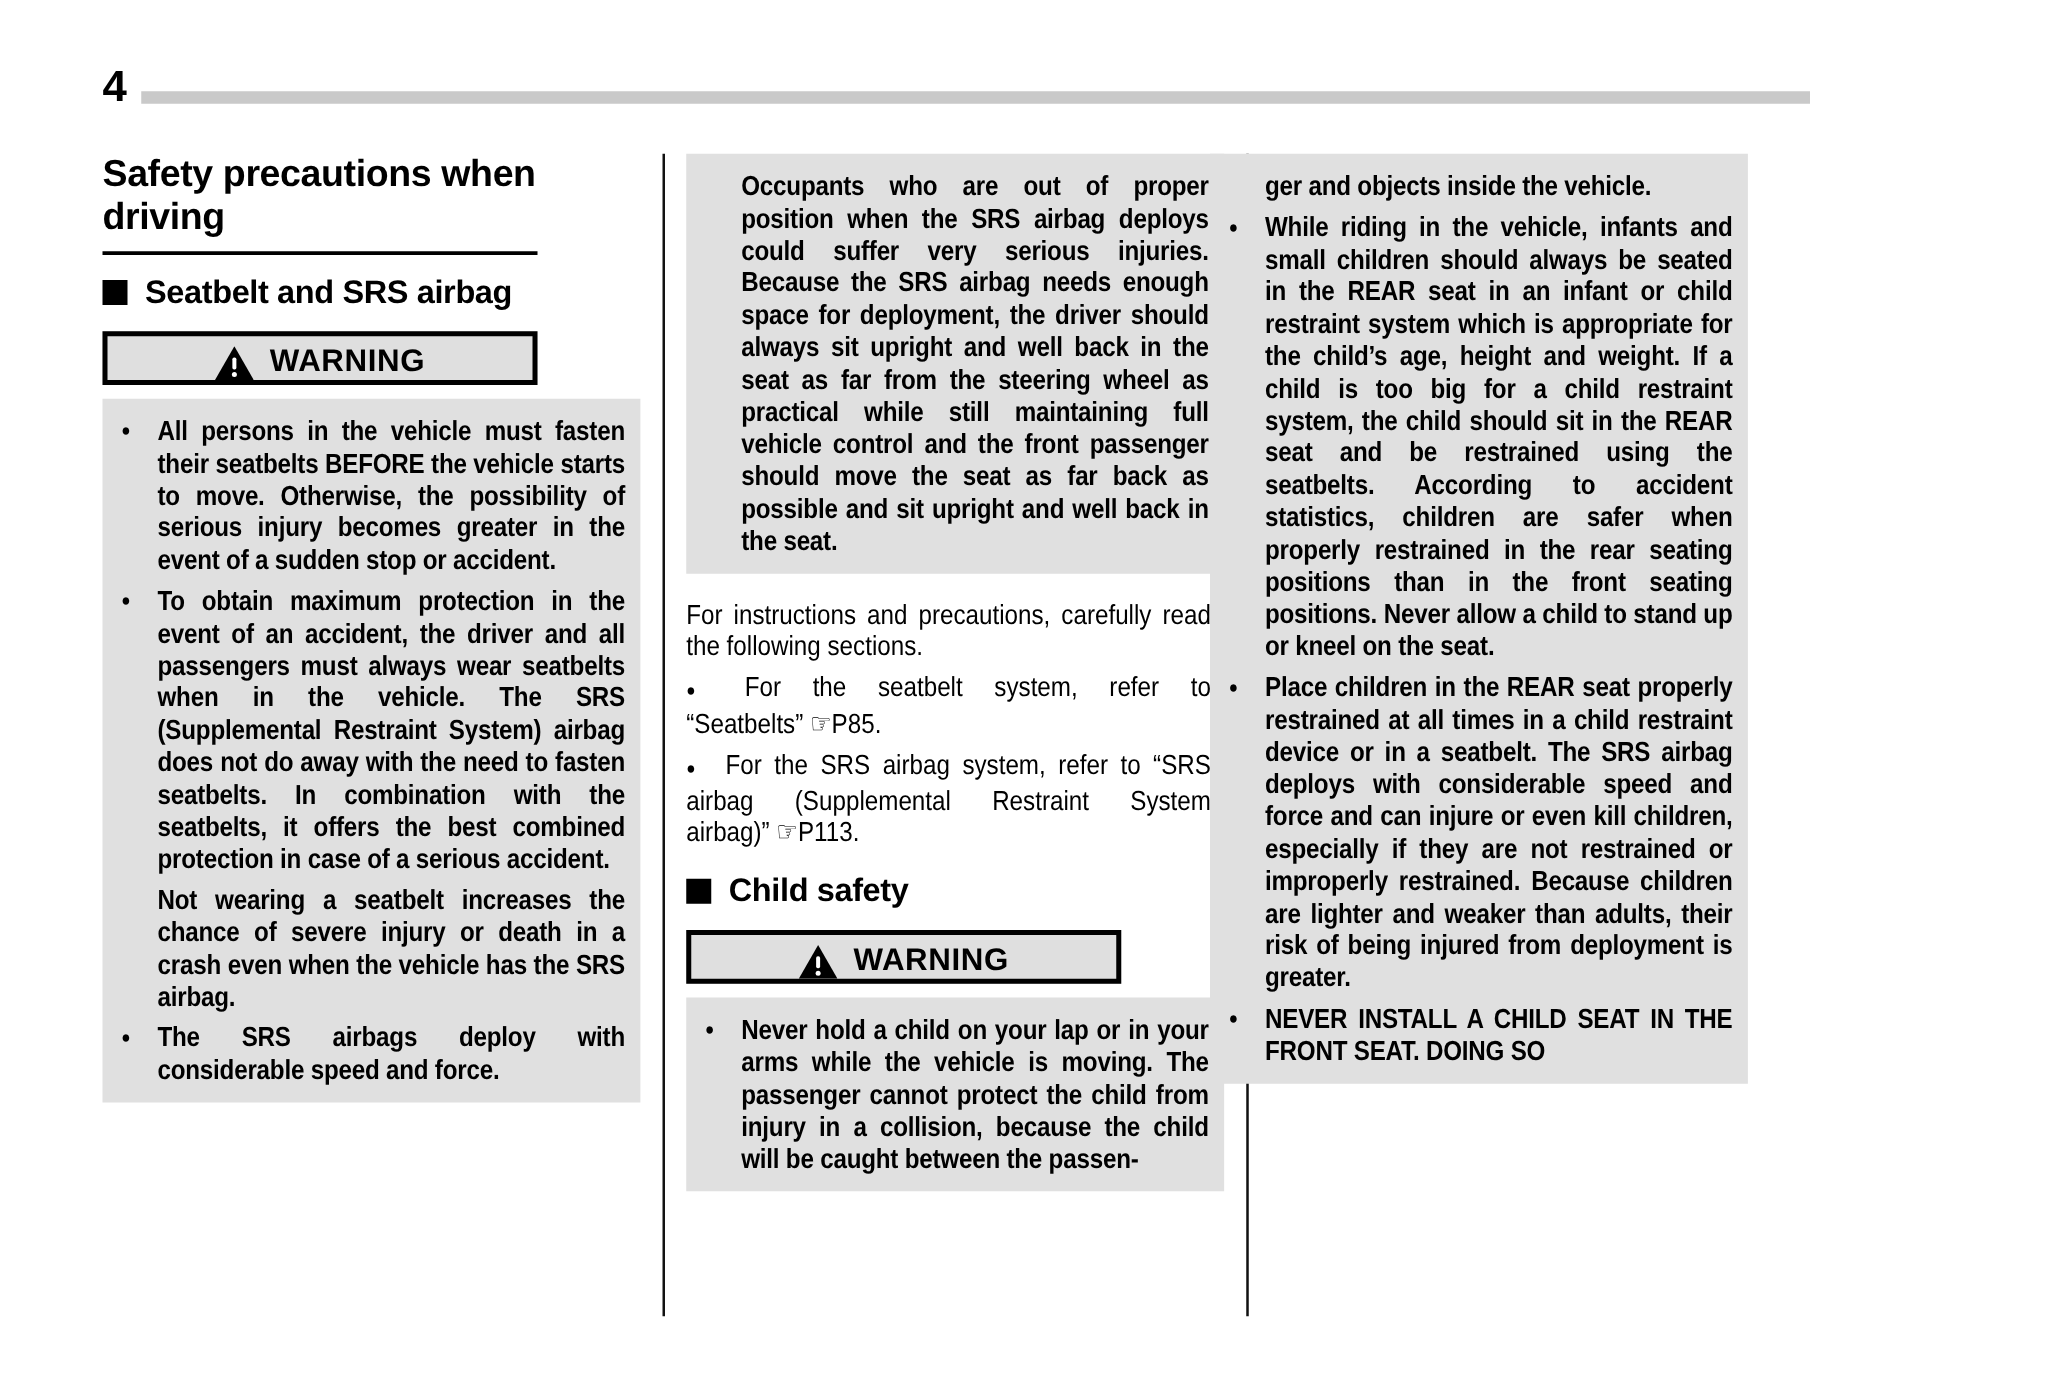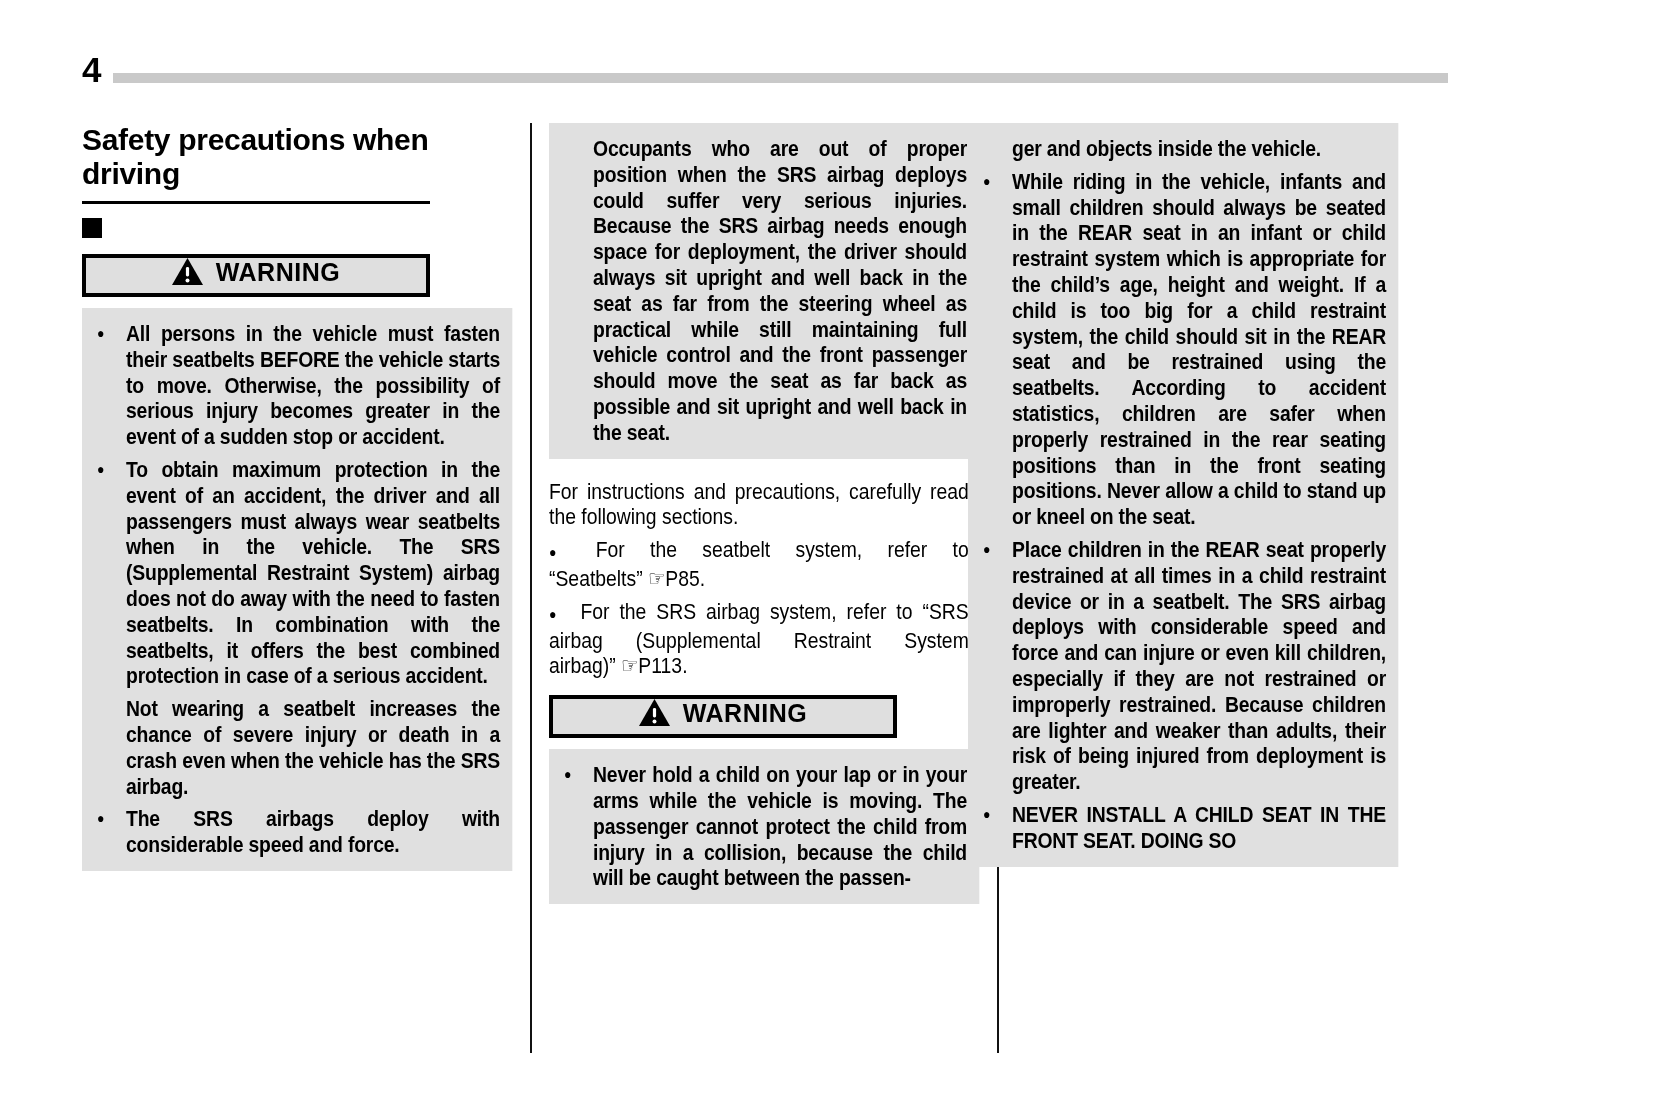--- a/index.html
+++ b/index.html
@@ -19,21 +19,21 @@
   .divider2 { left:997px; }
 
   .page-title { font-size:30px; font-weight:bold; line-height:34px; letter-spacing:-0.3px; }
   .title-rule { height:3px; background:#000; margin-top:10px; }
 
   .section-heading { display:flex; align-items:center; gap:14px; margin-top:14px; }
   .sq { width:20px; height:20px; background:#000; flex:0 0 20px; }
   .section-heading .lbl { font-size:26px; font-weight:bold; letter-spacing:-0.3px; }
 
   .warnbox { margin-top:16px; height:43px; border:4px solid #000; background:#dfdfdf;
-             display:flex; align-items:flex-start; justify-content:center; gap:13px; }
+             display:flex; align-items:flex-end; justify-content:center; gap:13px; }
   .warnbox .wlbl { font-size:25px; font-weight:bold; letter-spacing:0.5px; }
   .warnbox svg { display:block; }
 
   
   .squeeze { width:489px; transform:scaleX(0.88); transform-origin:0 0; }
 
   .grayblock { background:#e0e0e0; padding:13px 0 13px 0; margin-top:11px; }
   .grayblock.first { margin-top:0; }
 
   .li { display:flex; margin-top:7px; }
@@ -58,20 +58,21 @@
 
   <div class="divider divider1"></div>
   <div class="divider divider2"></div>
 
   <div class="col col1">
     <div class="page-title">Safety precautions when driving</div>
     <div class="title-rule"></div>
 
     <div class="section-heading">
       <span class="sq"></span>
+      <span class="lbl">Seatbelt and SRS airbag</span>
     </div>
 
     <div class="warnbox">
       <svg width="31" height="27" viewBox="0 0 31 27">
         <path d="M15.5 0 L31 27 L0 27 Z" fill="#000"></path>
         <rect x="13.9" y="9" width="3.2" height="9.5" rx="1.4" fill="#fff"></rect>
         <circle cx="15.5" cy="22.6" r="2" fill="#fff"></circle>
       </svg>
       <span class="wlbl">WARNING</span>
     </div>
@@ -114,20 +115,24 @@
         <div class="ref">
           <span class="bdot">●</span><span>For the seatbelt system, refer to “Seatbelts”</span><span class="pointer">☞</span><span>P85.</span>
         </div>
 
         <div class="ref">
           <span class="bdot">●</span><span>For the SRS airbag system, refer to “SRS airbag (Supplemental Restraint System airbag)”</span><span class="pointer">☞</span><span>P113.</span>
         </div>
       </div>
     </div>
 
+    <div class="section-heading" style="margin-top:18px;">
+      <span class="sq"></span>
+      <span class="lbl">Child safety</span>
+    </div>
 
     <div class="warnbox">
       <svg width="31" height="27" viewBox="0 0 31 27">
         <path d="M15.5 0 L31 27 L0 27 Z" fill="#000"></path>
         <rect x="13.9" y="9" width="3.2" height="9.5" rx="1.4" fill="#fff"></rect>
         <circle cx="15.5" cy="22.6" r="2" fill="#fff"></circle>
       </svg>
       <span class="wlbl">WARNING</span>
     </div>
 

